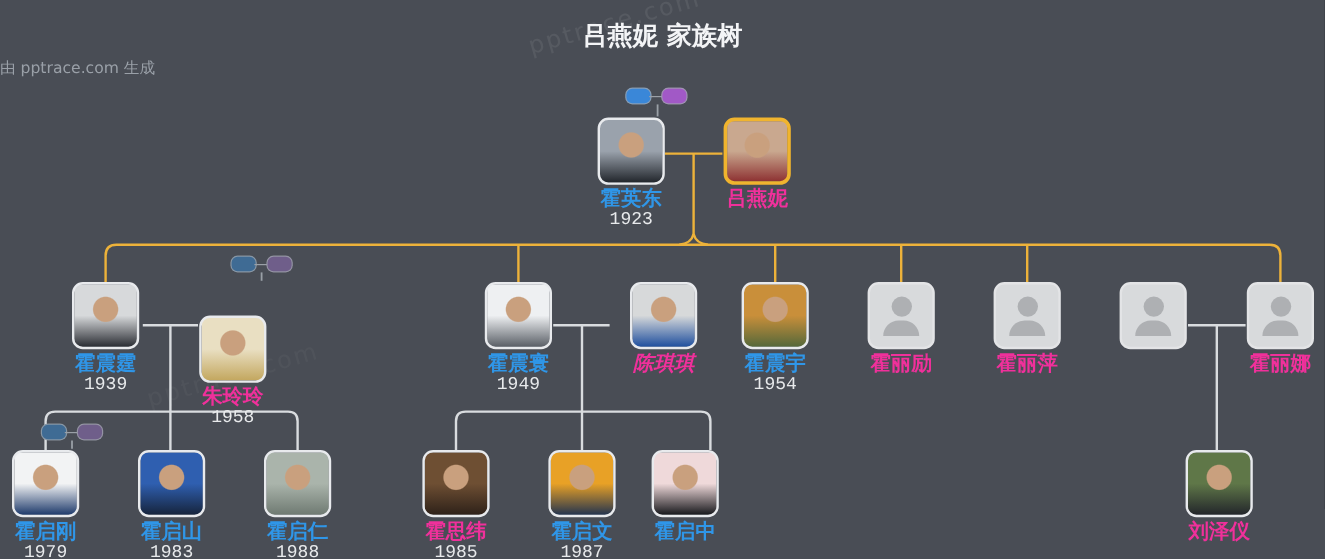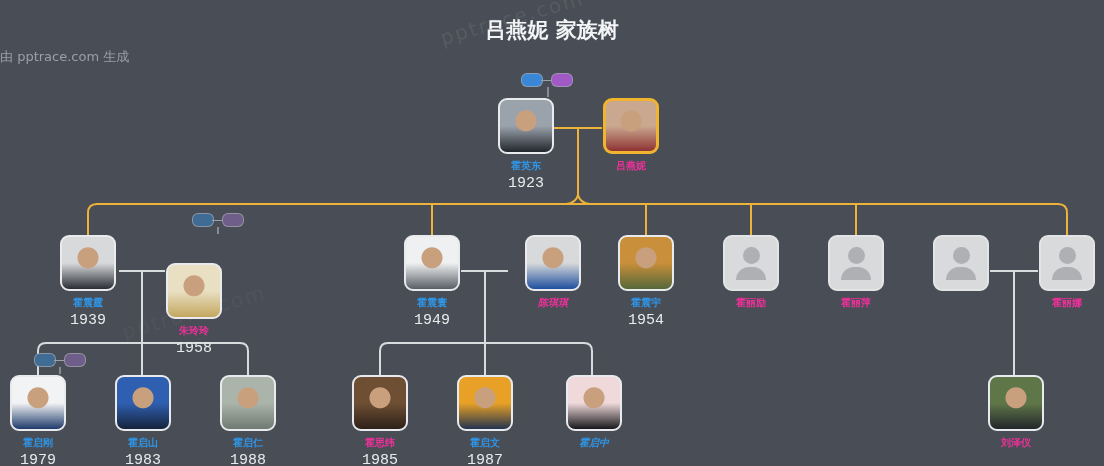--- a/index.html
+++ b/index.html
@@ -23,21 +23,21 @@
   .person{position:absolute;width:90px;text-align:center;cursor:pointer;}
   .photo{width:56px;height:56px;margin:0 auto;border-radius:9px;
          border:2px solid var(--pborder,#e8eaed);box-sizing:border-box;
          background:#cfd1d3;position:relative;overflow:hidden;}
   .photo.hl{border:3px solid var(--hl,#f0b42e);}
   .photo.ph{background:var(--phbg,#d8dadc);border:2px solid #e3e4e6;}
   .sil-head{position:absolute;left:50%;top:10px;width:17px;height:17px;margin-left:-8.5px;
             border-radius:50%;background:var(--phfg,#aeb0b3);}
   .sil-body{position:absolute;left:50%;bottom:9px;width:30px;height:13px;margin-left:-15px;
             border-radius:15px 15px 0 0;background:var(--phfg,#aeb0b3);}
-  .pname{margin-top:3px;font-size:10px;font-weight:700;line-height:18px;}
+  .pname{margin-top:3px;font-size:17px;font-weight:700;line-height:18px;}
   .pname.male{color:var(--male,#2f96e8);}
   .pname.female{color:var(--female,#f0309b);}
   .pyear{font-size:15px;line-height:17px;color:var(--year,#e8eaec);font-family:Liberation Mono, monospace;}
   .mlink{position:absolute;width:52px;height:14px;}
   .mlink .bar{position:absolute;left:20px;top:6.5px;width:12px;height:1.5px;
               background:var(--sline,#9aa0a7);}
   .mlink .blk{position:absolute;top:0;width:22px;height:14px;border-radius:6px;
               border:1px solid rgba(160,165,172,.75);box-sizing:border-box;}
   .mlink .blk.l{left:0;}
   .mlink .blk.r{left:30px;}
@@ -177,21 +177,21 @@
       <div class="person" style="left: 335px; top: 375px;">
         <div class="photo" style="background: radial-gradient(circle at 50% 40%, rgb(201, 160, 126) 0px, rgb(201, 160, 126) 10px, rgba(0, 0, 0, 0) 11px), linear-gradient(rgb(110, 79, 51) 0%, rgb(110, 79, 51) 50%, rgb(46, 33, 25) 100%);"></div>
         <div class="pname female">霍思纬</div>
         <div class="pyear">1985</div>
       </div>
       <div class="person" style="left: 440px; top: 375px;">
         <div class="photo" style="background: radial-gradient(circle at 50% 40%, rgb(201, 160, 126) 0px, rgb(201, 160, 126) 10px, rgba(0, 0, 0, 0) 11px), linear-gradient(rgb(232, 161, 38) 0%, rgb(232, 161, 38) 50%, rgb(36, 52, 79) 100%);"></div>
         <div class="pname male">霍启文</div>
         <div class="pyear">1987</div>
       </div>
-      <div class="person" style="left: 549px; top: 375px; font-style: italic;">
+      <div class="person" style="left: 526px; top: 375px;">
         <div class="photo" style="background: radial-gradient(circle at 50% 40%, rgb(201, 160, 126) 0px, rgb(201, 160, 126) 10px, rgba(0, 0, 0, 0) 11px), linear-gradient(rgb(239, 217, 218) 0%, rgb(239, 217, 218) 50%, rgb(23, 24, 28) 100%);"></div>
         <div class="pname male">霍启中</div>
       </div>
       <div class="person" style="left: 971px; top: 375px;">
         <div class="photo" style="background: radial-gradient(circle at 50% 40%, rgb(201, 160, 126) 0px, rgb(201, 160, 126) 10px, rgba(0, 0, 0, 0) 11px), linear-gradient(rgb(95, 119, 72) 0%, rgb(95, 119, 72) 50%, rgb(35, 38, 43) 100%);"></div>
         <div class="pname female">刘泽仪</div>
       </div>
     </div>
 </div>
 

